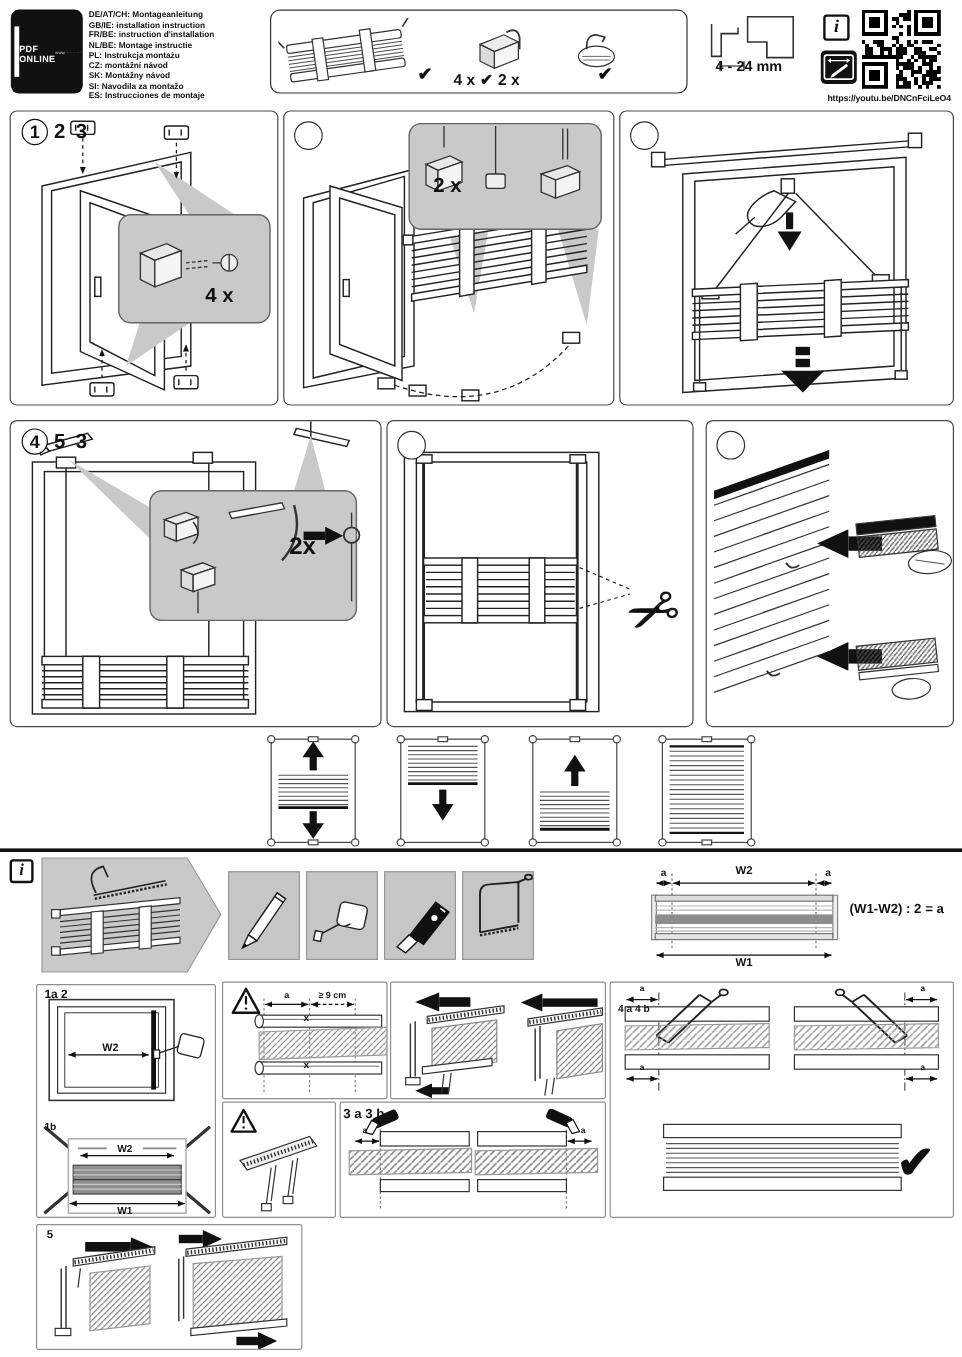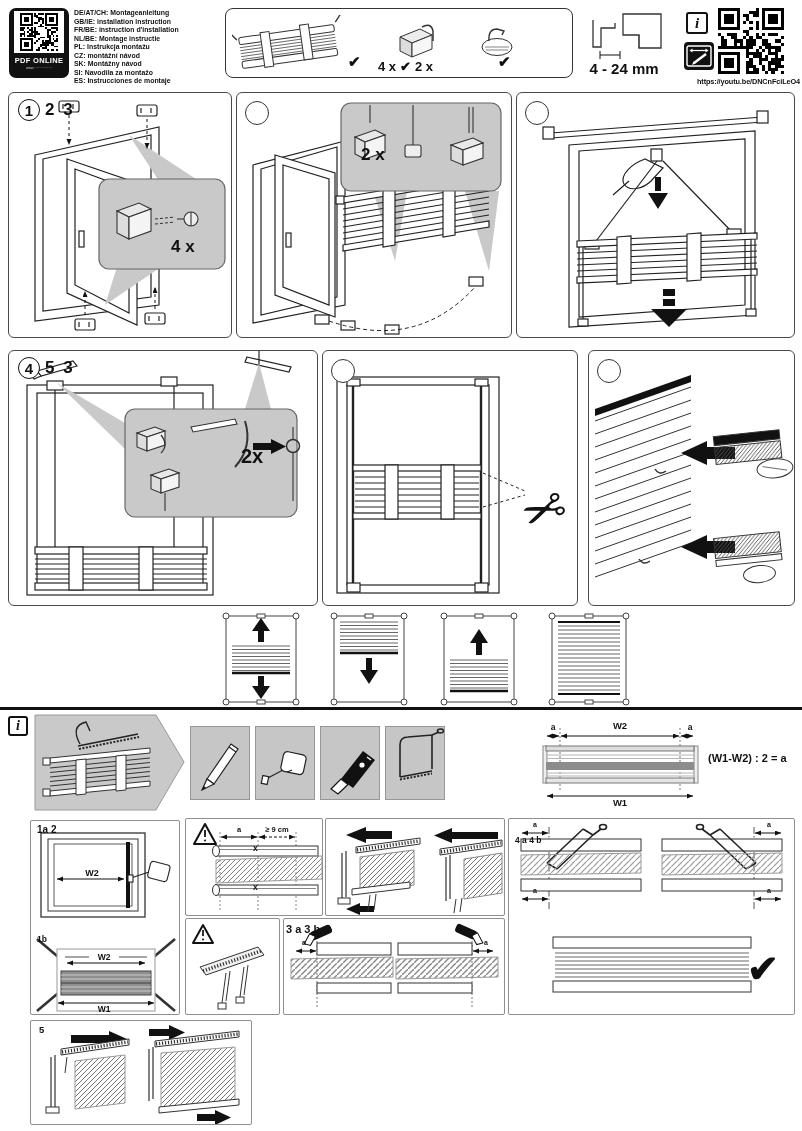--- a/index.html
+++ b/index.html
@@ -14,21 +14,21 @@
 .ctr{text-align:center}
 .step-head{position:absolute;left:9px;top:6px;display:flex;align-items:center;gap:5px;
            font-weight:700;font-size:17px;letter-spacing:2px}
 .circ{width:22px;height:22px;border:1.8px solid #111;border-radius:50%;display:flex;
       align-items:center;justify-content:center;font-size:15px;font-weight:700;
       letter-spacing:0;background:#fff}
 .circ-empty{position:absolute;width:24px;height:24px;border:1.5px solid #333;
             border-radius:50%;background:#fff}
 .tile{position:absolute;background:#c6c6c6;border:1px solid #979797}
 .pdfbox{position:absolute;background:#111;border-radius:7px;padding:3px;display:flex;
-        flex-direction:column;align-items:center}
+        flex-direction:row;align-items:center}
 .pdfbox .qrwrap{width:50px;height:42px;background:#fff;padding:2px}
 .pdfbox .t1{color:#fff;font-size:7.5px;font-weight:700;margin-top:3px;letter-spacing:.3px}
 .pdfbox .t2{color:#cfcfcf;font-size:3.5px;margin-top:1px;line-height:4px}
 .infoicon{position:absolute;border:2px solid #111;border-radius:3px;background:#fff;
           display:flex;align-items:center;justify-content:center;
           font-family:"Liberation Serif",serif;font-weight:700;font-style:italic}
 .check{position:absolute;font-weight:700;color:#111}
 .qtycluster{position:absolute;display:flex;align-items:center;gap:4px;font-weight:700;font-size:13px}
 .videoicon{position:absolute;background:#111;border-radius:4px}
 </style>
@@ -235,21 +235,21 @@
       <path d="M40,4 h38 v34 h-22 v-13 h-16 z"></path>
       <line x1="56" y1="25" x2="56" y2="38" stroke-width="0.8"></line>
       <path d="M10,10 v27 h8 v-19 h14 v-5" fill="none"></path>
     </g>
     <g stroke="#111" stroke-width="1">
       <line x1="17" y1="45" x2="37" y2="45"></line>
       <line x1="17" y1="41" x2="17" y2="49"></line>
         <line x1="37" y1="41" x2="37" y2="49"></line>
     </g>
   </svg>
-  <div class="lbl ctr" style="left:576px;top:60px;width:96px;font-size:15px">4 - 24 mm</div>
+  <div class="lbl ctr" style="left:576px;top:48px;width:96px;font-size:12px">4 - 24 mm</div>
 
   <div class="infoicon" style="left:686px;top:12px;width:22px;height:22px;font-size:15px">i</div>
   <div class="videoicon" style="left:684px;top:42px;width:30px;height:28px">
     <svg width="30" height="28" viewBox="0 0 30 28">
       <rect x="3" y="4" width="24" height="20" rx="2" fill="none" stroke="#fff" stroke-width="1.4"></rect>
       <line x1="8" y1="8.5" x2="22" y2="8.5" stroke="#fff" stroke-width="1.2"></line>
       <polygon points="8.5,6.5 8.5,10.5 5.5,8.5" fill="#fff"></polygon>
       <polygon points="21.5,6.5 21.5,10.5 24.5,8.5" fill="#fff"></polygon>
       <line x1="10" y1="21" x2="22" y2="12" stroke="#fff" stroke-width="2.4"></line>
       <polygon points="8,23 11.5,21.5 9.5,19.5" fill="#fff"></polygon>
@@ -397,21 +397,21 @@
           <rect x="2" y="2" width="3" height="3" fill="#000"></rect>
           <rect x="14" y="0" width="7" height="7" fill="#000"></rect>
           <rect x="15" y="1" width="5" height="5" fill="#fff"></rect>
           <rect x="16" y="2" width="3" height="3" fill="#000"></rect>
           <rect x="0" y="14" width="7" height="7" fill="#000"></rect>
           <rect x="1" y="15" width="5" height="5" fill="#fff"></rect>
           <rect x="2" y="16" width="3" height="3" fill="#000"></rect>
         </svg>
       </div>
     </div>
-  <div class="lbl" style="left:682px;top:77px;width:118px;font-size:7.3px;text-align:right;letter-spacing:-.1px">https://youtu.be/DNCnFciLeO4</div>
+  <div class="lbl" style="left:682px;top:77px;width:118px;font-size:7.3px;text-align:center;letter-spacing:-.1px">https://youtu.be/DNCnFciLeO4</div>
 
   <div class="panel" style="left:8px;top:92px;width:224px;height:246px">
     <svg class="abs" style="left:0;top:0" width="222" height="244" viewBox="0 0 222 244">
       <defs>
           <marker id="mkP1" markerWidth="7" markerHeight="6" refX="6" refY="2.5" orient="auto-start-reverse">
             <path d="M0,0L6,2.5L0,5Z" fill="#111"></path>
           </marker>
         </defs>
       <g fill="none" stroke="#222" stroke-width="1.2">
         <polygon points="26,62 150,34 150,212 26,228" fill="#fff"></polygon>

